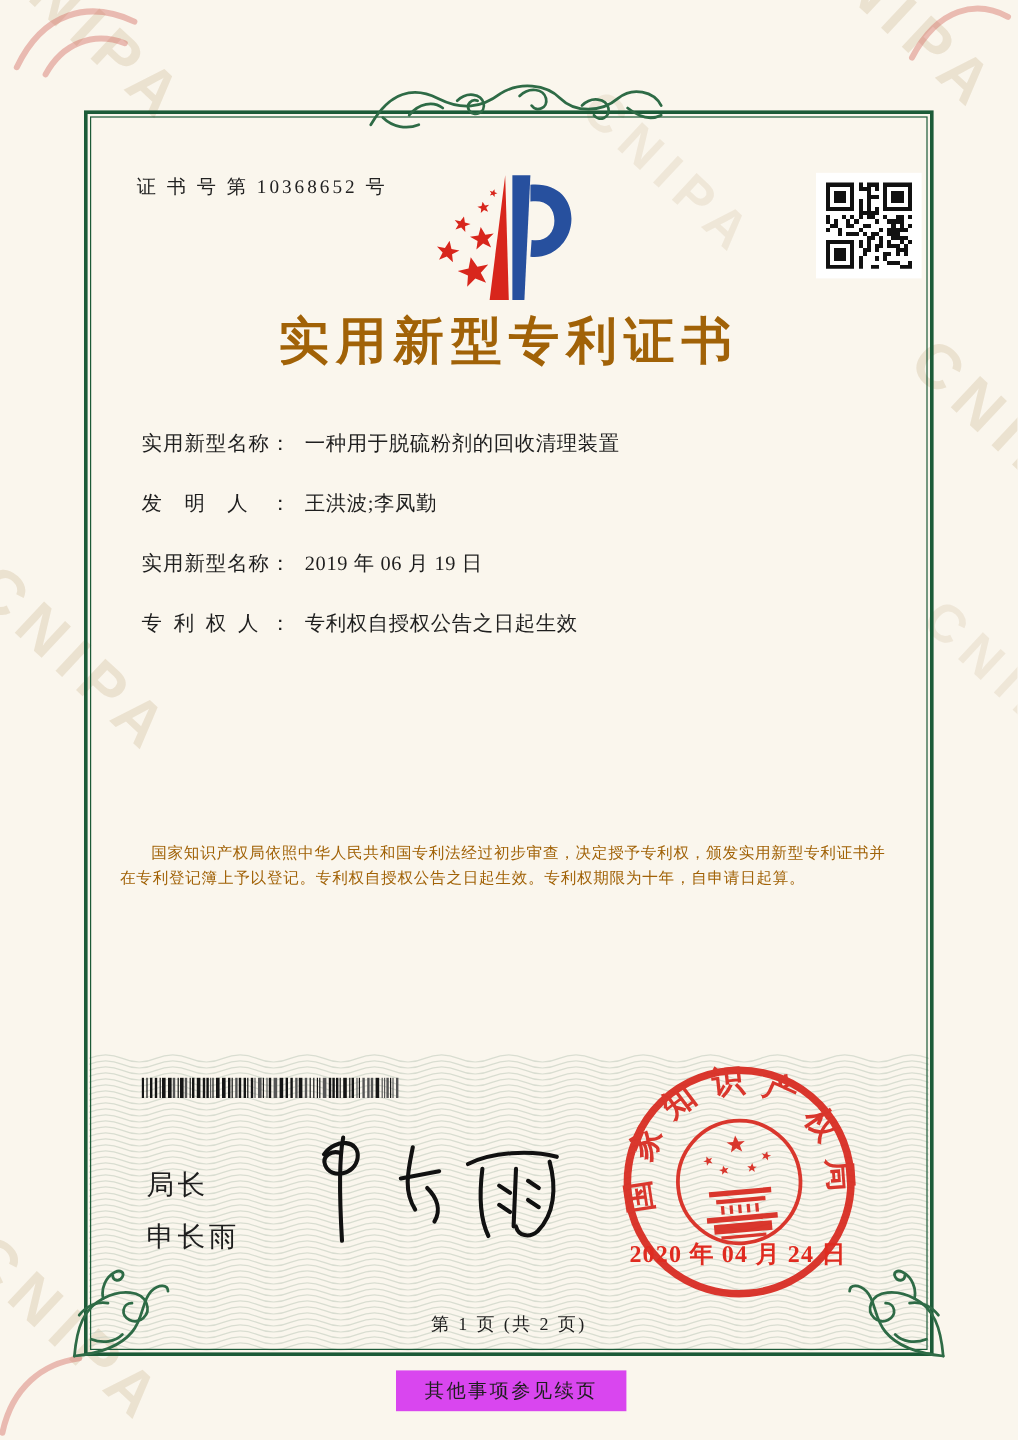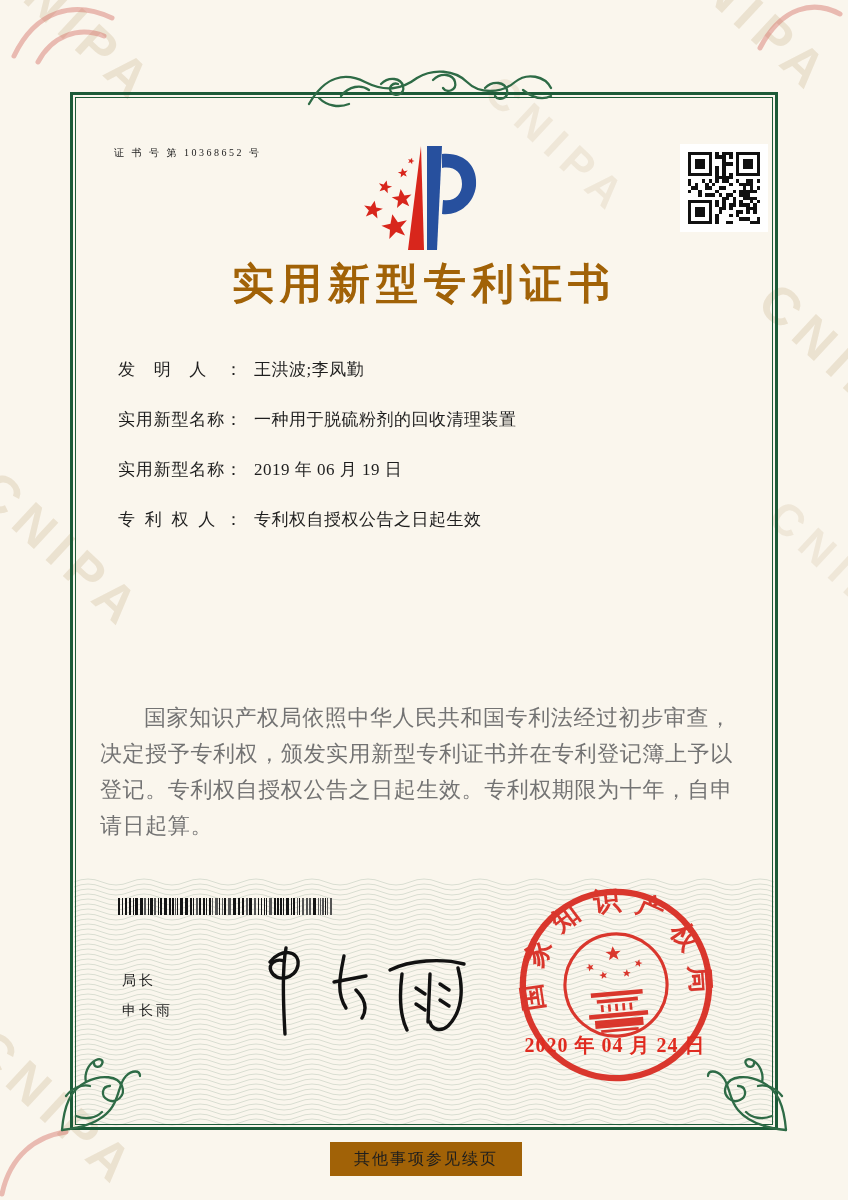--- a/index.html
+++ b/index.html
@@ -20,53 +20,53 @@
   .frame{position:absolute;left:70px;top:92px;width:702px;height:1032px;
          border:3px solid #1c5b38;z-index:2;pointer-events:none;}
   .frame::after{content:'';position:absolute;inset:2px;border:1px solid #1c5b38;}
 
   .orn{position:absolute;z-index:3;pointer-events:none;}
   .orn path{fill:none;stroke:#2e6b46;stroke-width:2.3;stroke-linecap:round;}
 
   
   #waves{position:absolute;left:74px;top:878px;z-index:1;}
 
-  .certno{position:absolute;left:114px;top:146px;font-size:10px;letter-spacing:2.5px;color:#222;}
+  .certno{position:absolute;left:114px;top:146px;font-size:16px;letter-spacing:2.5px;color:#222;}
   .logo{position:absolute;left:358px;top:142px;}
   .qrbox{position:absolute;left:680px;top:144px;width:88px;height:88px;background:#fff;
          display:flex;align-items:center;justify-content:center;}
   .title{position:absolute;left:0;top:256px;width:848px;text-align:center;
          font-size:42px;font-weight:bold;letter-spacing:6px;color:#a16207;}
 
   .fields{position:absolute;left:118px;top:358px;width:620px;font-size:17px;z-index:3;}
   .frow{height:21px;margin-bottom:29px;white-space:nowrap;}
   .flabel{display:inline-block;width:124px;text-align:justify;text-align-last:justify;}
   .fvalue{margin-left:12px;letter-spacing:.5px;}
   .frow.duo .second{margin-left:38px;}
   .frow.duo .flabel2{letter-spacing:1px;}
 
-  .paras{position:absolute;left:100px;top:700px;width:650px;font-size:22px;
-         line-height:1.64;letter-spacing:.6px;z-index:3;color:#737373;}
+  .paras{position:absolute;left:100px;top:700px;width:650px;font-size:13px;
+         line-height:1.64;letter-spacing:.6px;z-index:3;color:#a16207;}
   .paras p{margin:0;text-indent:2em;}
 
   #barcode{position:absolute;left:118px;top:898px;z-index:3;}
 
   .signer{position:absolute;left:122px;top:972px;z-index:3;
-          font-family:"Liberation Sans","DejaVu Sans",sans-serif;font-size:14px;letter-spacing:3px;}
+          font-family:"Liberation Sans","DejaVu Sans",sans-serif;font-size:23px;letter-spacing:3px;}
   .signer div{margin-bottom:12px;}
   .sigscript{position:absolute;left:252px;top:938px;z-index:4;}
   .sigscript path{fill:none;stroke:#111;stroke-width:3.4;stroke-linecap:round;stroke-linejoin:round;}
 
   .seal{position:absolute;left:503px;top:882px;z-index:4;transform:rotate(-5deg);}
   .sealdate{position:absolute;left:500px;top:1032px;width:230px;text-align:center;z-index:5;
             color:#e02b20;font-size:20px;font-weight:bold;letter-spacing:1px;}
 
   .pageno{position:absolute;left:70px;top:1094px;width:708px;text-align:center;
           font-size:15px;letter-spacing:2px;z-index:3;}
-  .contnote{position:absolute;left:330px;top:1142px;width:192px;height:34px;background:#a16207;
+  .contnote{position:absolute;left:330px;top:1142px;width:192px;height:34px;background:#d946ef;
             display:flex;align-items:center;justify-content:center;font-size:16px;
             letter-spacing:2px;z-index:3;}
 </style>
 </head>
 <body>
 
 <div class="page">
 
   <div class="wm" style="left:-28px;top:-6px;">CNIPA</div>
   <div class="wm" style="left:648px;top:-16px;">CNIPA</div>
@@ -405,24 +405,24 @@
         <rect x="18" y="20" width="1" height="1"></rect>
         <rect x="19" y="20" width="1" height="1"></rect>
         <rect x="20" y="20" width="1" height="1"></rect>
       </svg>
   </div>
 
   <div class="title">实用新型专利证书</div>
 
   <div class="fields">
     <div class="frow">
-      <span class="flabel">发明人：</span><span class="fvalue">王洪波;李凤勤</span>
+      <span class="flabel">实用新型名称：</span><span class="fvalue">一种用于脱硫粉剂的回收清理装置</span>
     </div>
     <div class="frow">
-      <span class="flabel">实用新型名称：</span><span class="fvalue">一种用于脱硫粉剂的回收清理装置</span>
+      <span class="flabel">发明人：</span><span class="fvalue">王洪波;李凤勤</span>
     </div>
     <div class="frow">
       <span class="flabel">实用新型名称：</span><span class="fvalue">2019 年 06 月 19 日</span>
     </div>
     <div class="frow">
       <span class="flabel">专利权人：</span><span class="fvalue">专利权自授权公告之日起生效</span>
     </div>
   </div>
 
   <div class="paras">
@@ -538,15 +538,16 @@
           <rect x="120" y="136" width="3" height="8"></rect>
         <rect x="128" y="136" width="3" height="8"></rect>
         <rect x="82" y="146" width="66" height="5"></rect>
         <rect x="88" y="153" width="54" height="9"></rect>
         <rect x="94" y="164" width="42" height="3"></rect>
       </g>
     </g>
   </svg>
   <div class="sealdate">2020 年 04 月 24 日</div>
 
+  <div class="pageno">第 1 页 (共 2 页)</div>
   <div class="contnote">其他事项参见续页</div>
 
 </div>
 
 </body></html>

